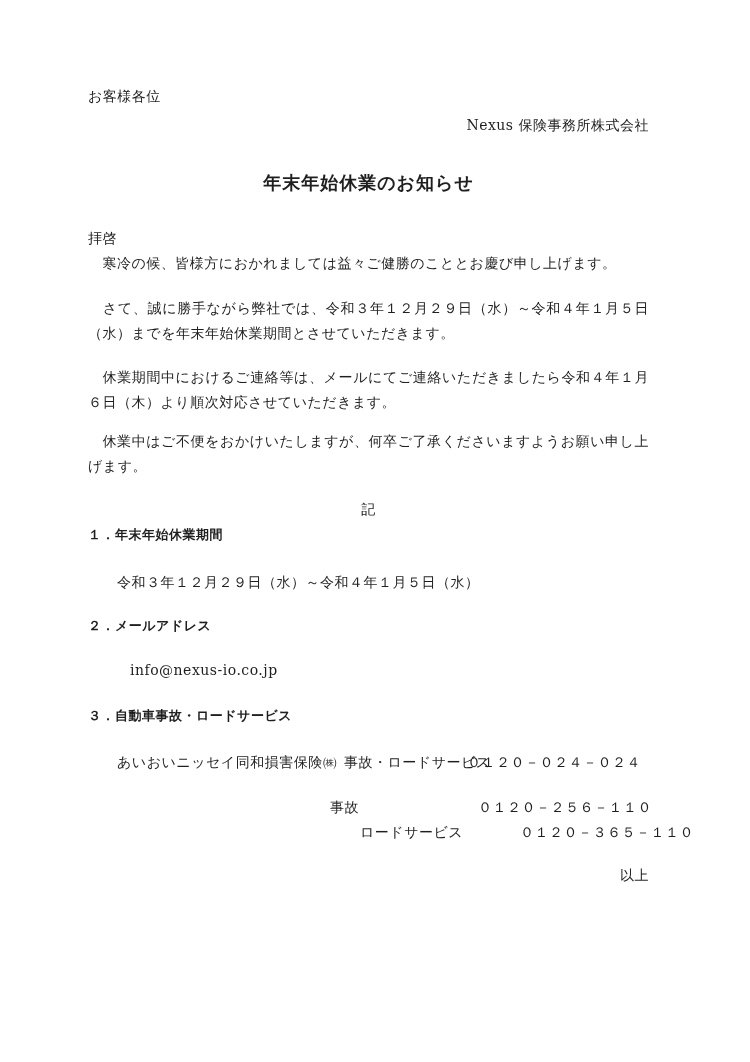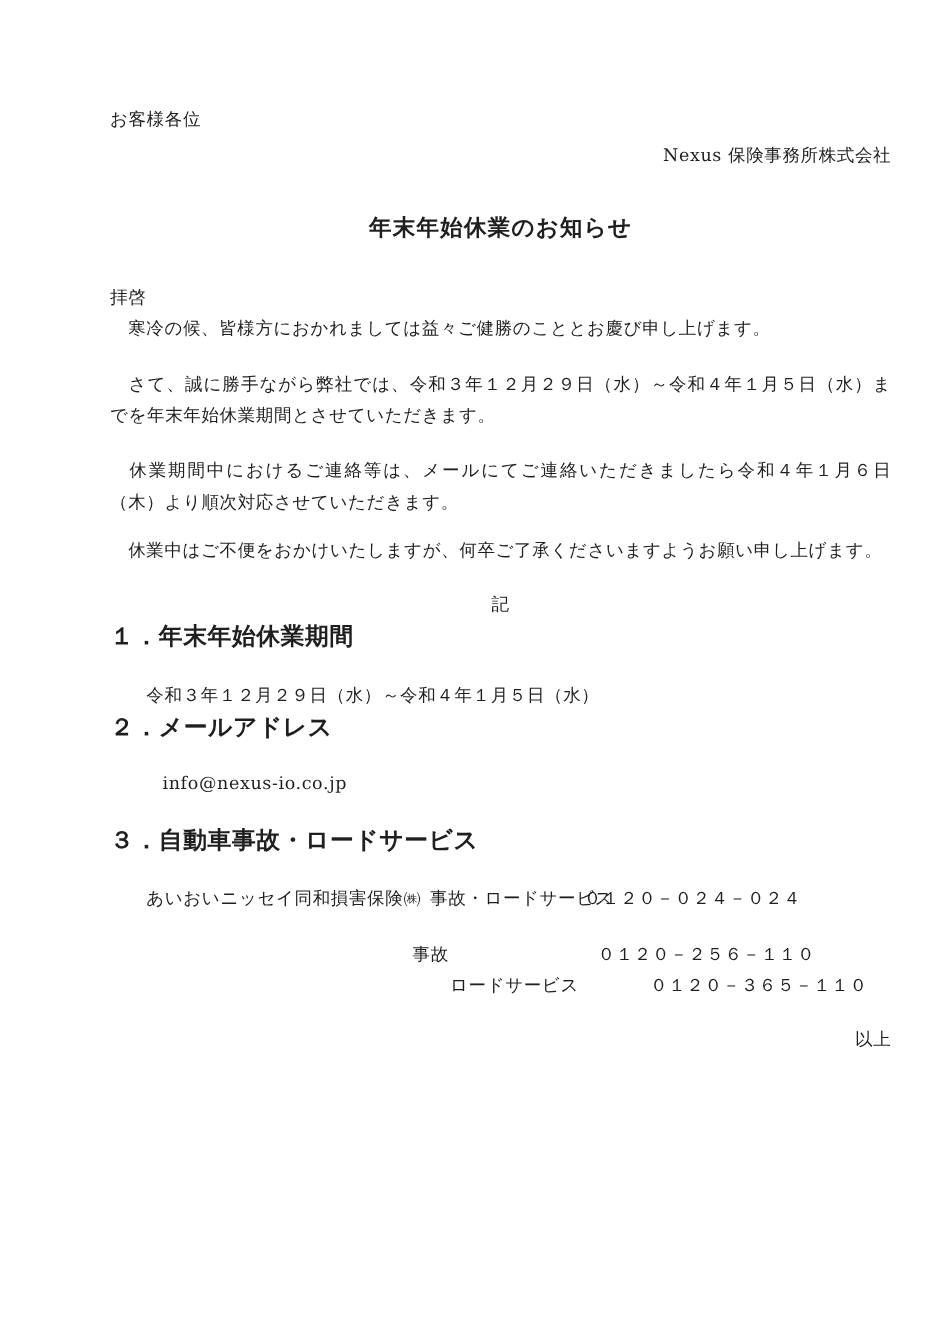--- a/index.html
+++ b/index.html
@@ -11,21 +11,21 @@
     position: relative;
     width: 750px;
     height: 1062px;
     background: #ffffff;
     color: #1f1f1f;
     font-family: "DejaVu Serif", "Liberation Serif", serif;
     font-size: 14px;
     line-height: 25px;
     letter-spacing: 0.5px;
     box-sizing: border-box;
-    padding: 84px 37px 0 88px;
+    padding: 84px 101px 0 88px;
     overflow: hidden;
   }
   .recipient {
     margin: 0;
   }
   .sender {
     margin: 4px 0 0 0;
     text-align: right;
   }
   .doc-title {
@@ -51,26 +51,26 @@
     text-align: right;
   }
   .record-mark {
     margin: 18px 0 0 0;
     text-align: center;
   }
   .section-heading {
     margin: 0;
     font-family: "DejaVu Sans", "Liberation Sans", sans-serif;
     font-weight: bold;
-    font-size: 19px;
+    font-size: 13px;
     letter-spacing: 0.5px;
   }
   .sec1-heading { margin-top: 0; }
   .sec1-body    { margin: 23px 0 0 29px; }
-  .sec2-heading { }
+  .sec2-heading { margin-top: 18px; }
   .sec2-body    { margin: 20px 0 0 42px; }
   .sec3-heading { margin-top: 20px; }
   .phone-row {
     position: relative;
     height: 25px;
     margin: 0;
   }
   .row-1 { margin-top: 22px; }
   .row-2 { margin-top: 20px; }
   .row-3 { margin-top: 0; }

